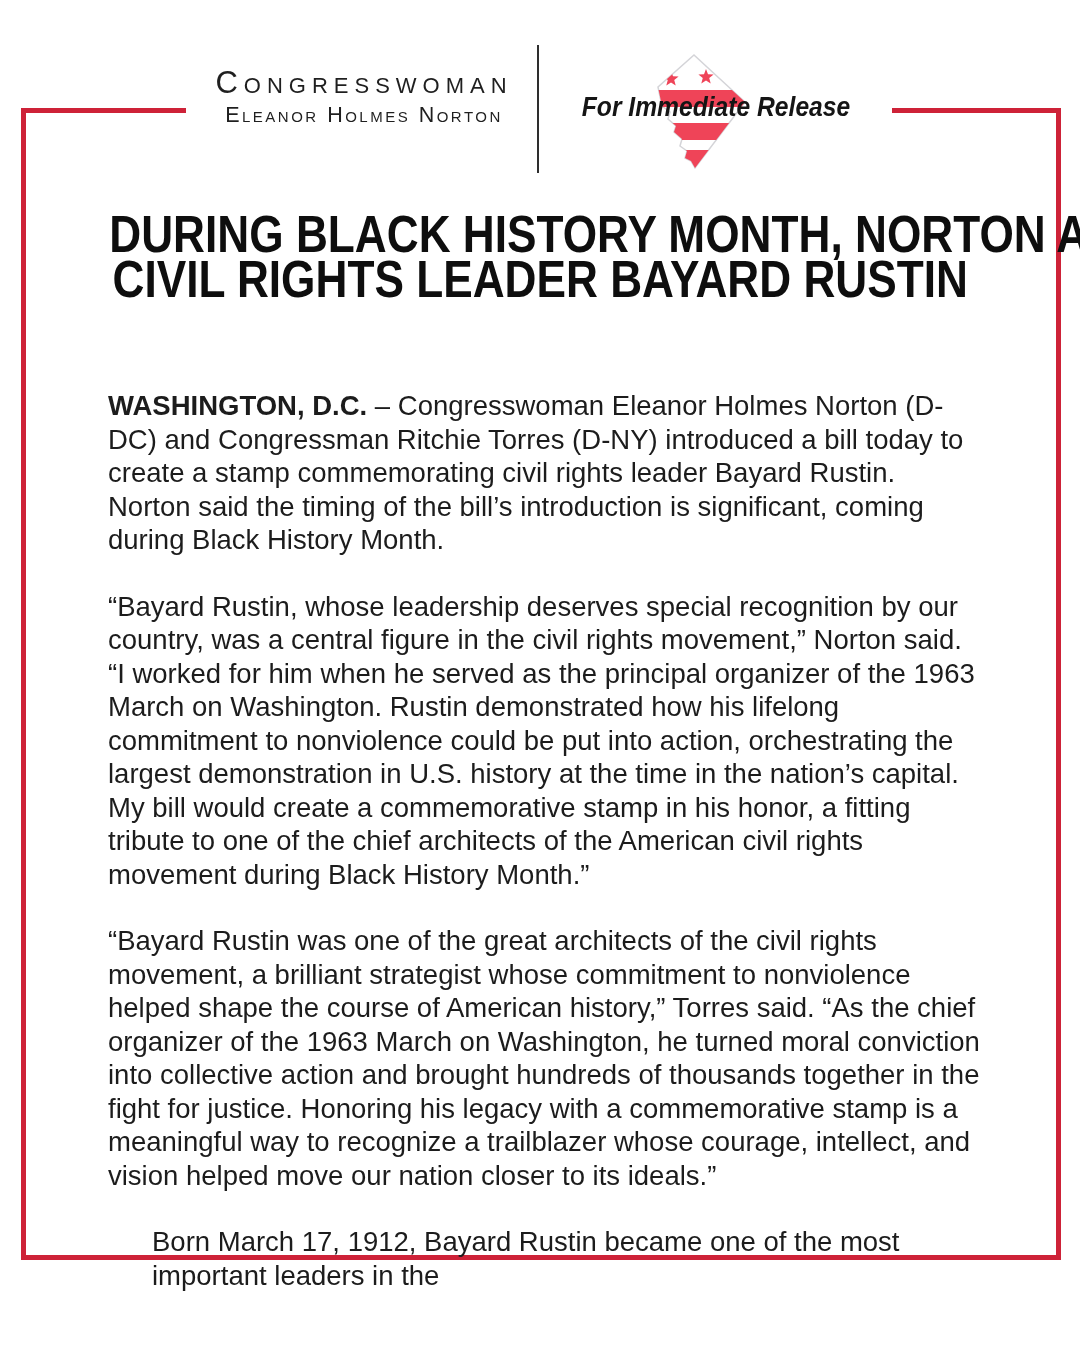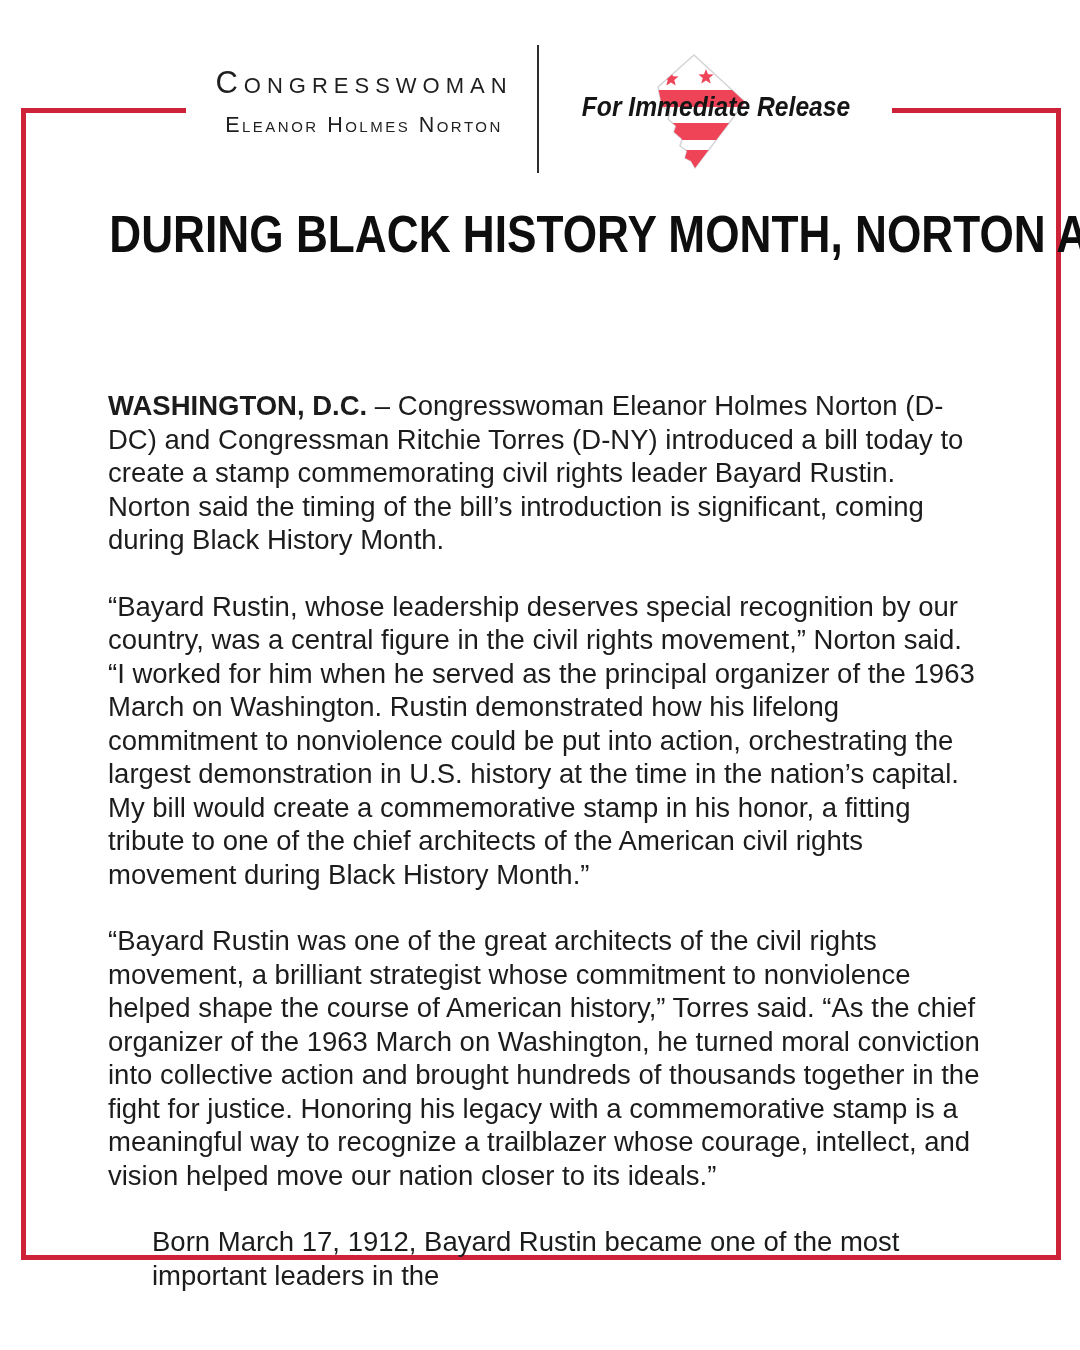--- a/index.html
+++ b/index.html
@@ -35,21 +35,21 @@
     font-size: 31px;
     letter-spacing: 6px;
     line-height: 34px;
     white-space: nowrap;
   }
   .brand-line2 {
     font-variant-caps: small-caps;
     font-size: 21.5px;
     letter-spacing: 2.5px;
     line-height: 26px;
-    margin-top: 12px;
+    margin-top: 2px;
     white-space: nowrap;
   }
   .header-divider {
     position: absolute;
     left: 537px; top: 45px;
     width: 2px; height: 128px;
     background: #2E2E2E;
   }
   .dc-logo {
     position: absolute;
@@ -134,20 +134,21 @@
       <rect x="0" y="98" width="95" height="20" fill="#EF4458"></rect>
       <polygon fill="#EF4458" transform="translate(19,27)" points="0,-8 2,-2.75 7.6,-2.47 3.23,1.05 4.7,6.47 0,3.4 -4.7,6.47 -3.23,1.05 -7.6,-2.47 -2,-2.75"></polygon>
       <polygon fill="#EF4458" transform="translate(54,25)" points="0,-8 2,-2.75 7.6,-2.47 3.23,1.05 4.7,6.47 0,3.4 -4.7,6.47 -3.23,1.05 -7.6,-2.47 -2,-2.75"></polygon>
     </g>
   </svg>
 
   <div class="release-label">For Immediate Release</div>
 
   <div class="headline">
     <span class="headline-line"><span>DURING BLACK HISTORY MONTH, NORTON AND TORRES</span></span>
+    <span class="headline-line"><span>CIVIL RIGHTS LEADER BAYARD RUSTIN</span></span>
   </div>
 
   <div class="body-text">
     <p><span class="para-lead">WASHINGTON, D.C.</span><span> – Congresswoman Eleanor Holmes Norton (D-DC) and Congressman Ritchie Torres (D-NY) introduced a bill today to create a stamp commemorating civil rights leader Bayard Rustin. Norton said the timing of the bill’s introduction is significant, coming during Black History Month.</span></p>
     <p><span class="para-lead"></span><span>“Bayard Rustin, whose leadership deserves special recognition by our country, was a central figure in the civil rights movement,” Norton said. “I worked for him when he served as the principal organizer of the 1963 March on Washington. Rustin demonstrated how his lifelong commitment to nonviolence could be put into action, orchestrating the largest demonstration in U.S. history at the time in the nation’s capital. My bill would create a commemorative stamp in his honor, a fitting tribute to one of the chief architects of the American civil rights movement during Black History Month.”</span></p>
     <p><span class="para-lead"></span><span>“Bayard Rustin was one of the great architects of the civil rights movement, a brilliant strategist whose commitment to nonviolence helped shape the course of American history,” Torres said. “As the chief organizer of the 1963 March on Washington, he turned moral conviction into collective action and brought hundreds of thousands together in the fight for justice. Honoring his legacy with a commemorative stamp is a meaningful way to recognize a trailblazer whose courage, intellect, and vision helped move our nation closer to its ideals.”</span></p>
     <p><span class="para-lead"></span><span>Born March 17, 1912, Bayard Rustin became one of the most important leaders in the</span></p>
   </div>
 
 </div>

